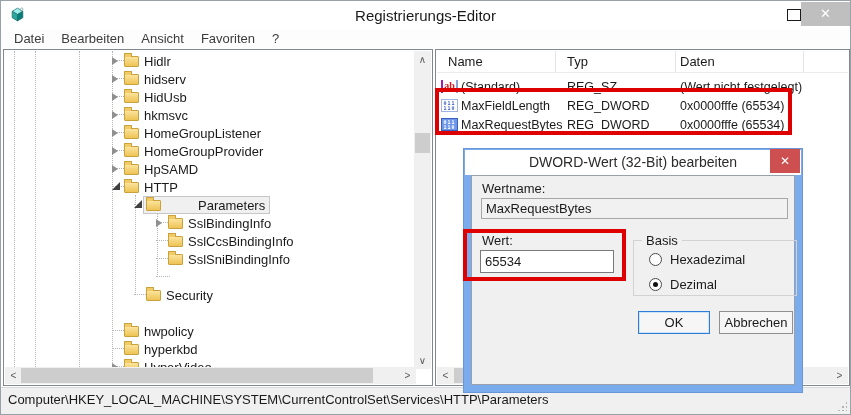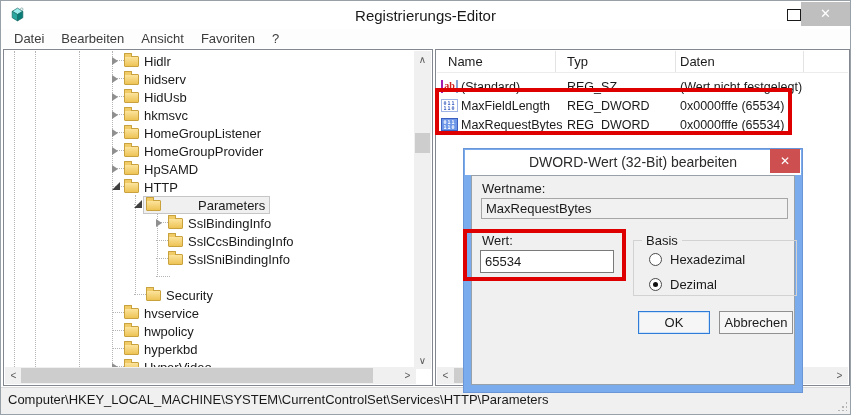--- a/index.html
+++ b/index.html
@@ -240,27 +240,20 @@
         <div class="tree-row" style="top: 217px;">
           <div class="stub" style="left: 151px; width: 14px;"></div>
         </div>
         <div class="tree-row" style="top: 235px;">
           <div class="stub" style="left: 129px; width: 14px;"></div>
           <div class="node" style="left: 138px;">
             <div class="folder"></div>
             <span>Security</span>
           </div>
         </div>
-        <div class="tree-row" style="top: 253px;">
-          <div class="stub" style="left: 107px; width: 14px;"></div>
-          <div class="node" style="left: 116px;">
-            <div class="folder"></div>
-            <span>hvservice</span>
-          </div>
-        </div>
         <div class="tree-row" style="top: 271px;">
           <div class="stub" style="left: 107px; width: 14px;"></div>
           <div class="node" style="left: 116px;">
             <div class="folder"></div>
             <span>hwpolicy</span>
           </div>
         </div>
         <div class="tree-row" style="top: 289px;">
           <div class="stub" style="left: 107px; width: 14px;"></div>
           <div class="node" style="left: 116px;">

